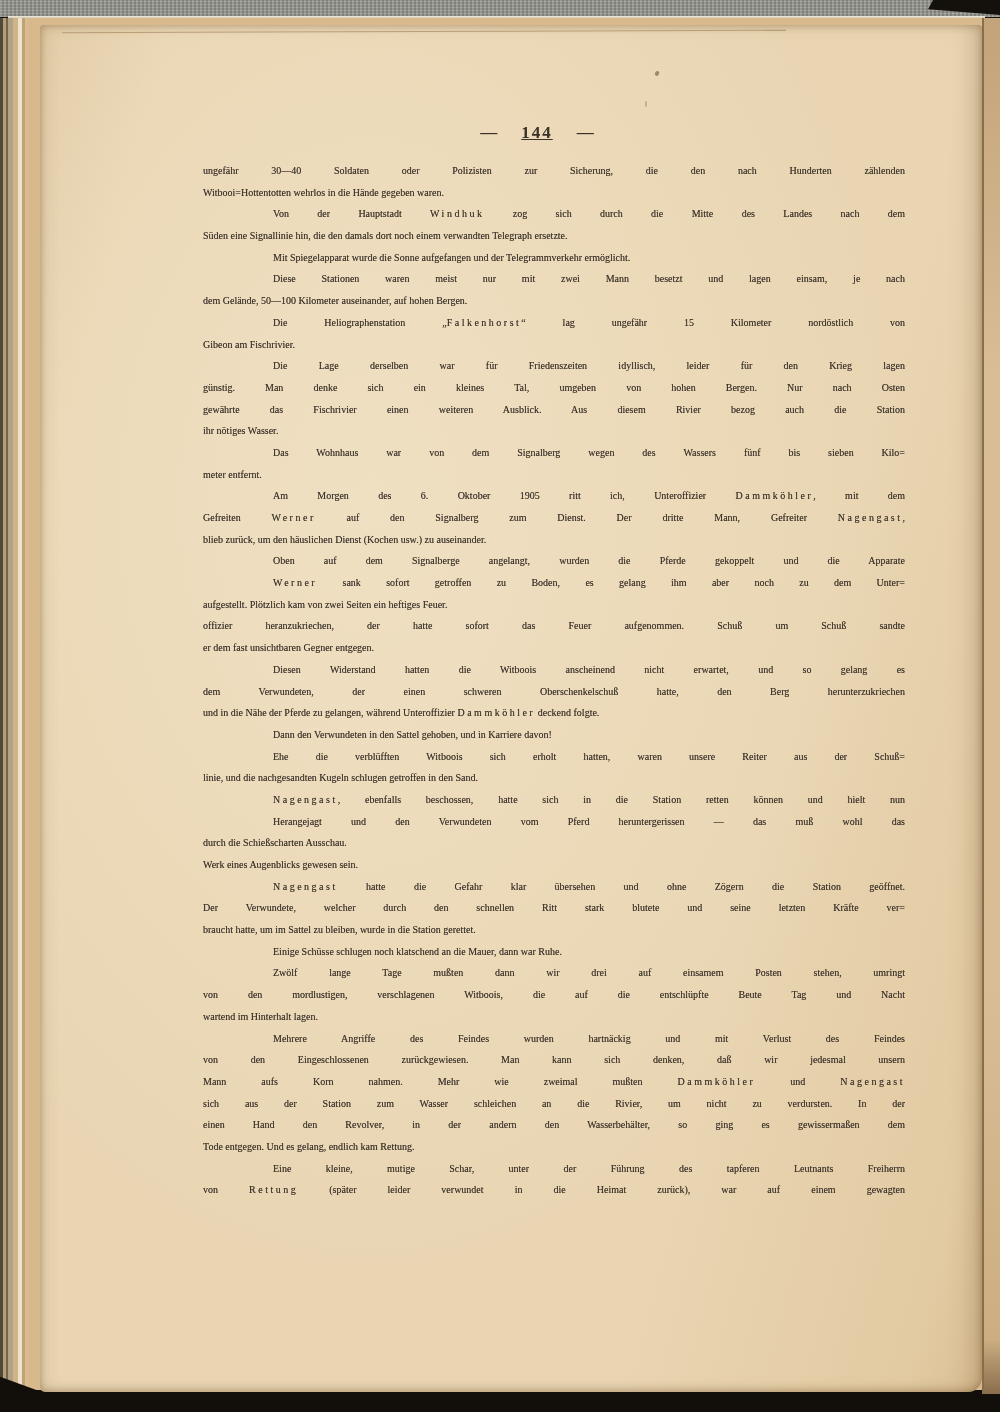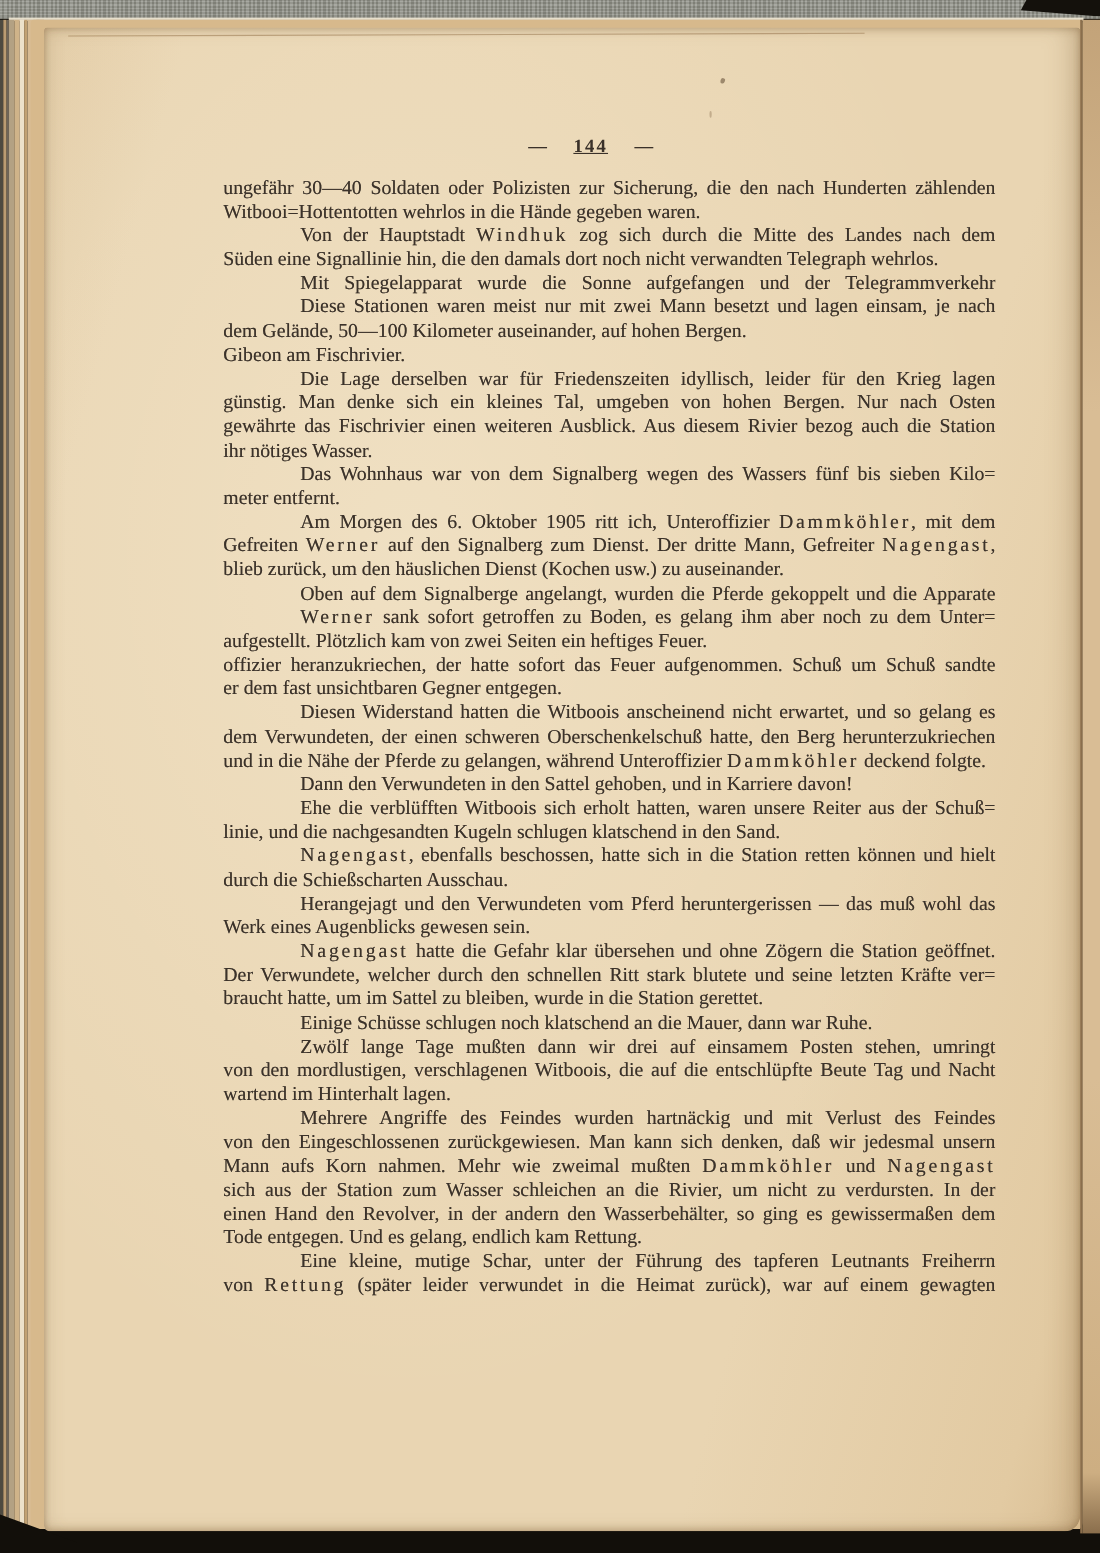--- a/index.html
+++ b/index.html
@@ -80,21 +80,21 @@
     display:flex;align-items:center;justify-content:center;gap:24px;
     transform:translateX(-17px);
     color:#3a3129;font-size:17px;font-weight:bold;
   }
   .page-header .dash{letter-spacing:0;}
   .page-header .num{letter-spacing:2px;text-decoration:underline;}
 
   
   .text-block{
     position:absolute;left:163px;top:135px;width:702px;
-    color:#3b322a;font-size:18px;
+    color:#3b322a;font-size:10px;
     text-shadow:0 0 .4px rgba(59,50,42,.6);
   }
   .line{
     height:21.7px;line-height:21.7px;
     overflow:hidden;
     text-align:justify;text-align-last:justify;
   }
   .line.endl{text-align-last:left;}
   .line.ind{text-indent:70px;}
   .gesperrt{letter-spacing:2.5px;}
@@ -150,48 +150,49 @@
     <div class="page-header">
       <span class="dash">—</span>
       <span class="num">144</span>
       <span class="dash">—</span>
     </div>
 
     <div class="text-block" id="text-block">
         <div class="line">ungefähr 30—40 Soldaten oder Polizisten zur Sicherung, die den nach Hunderten zählenden</div>
         <div class="line endl">Witbooi=Hottentotten wehrlos in die Hände gegeben waren.</div>
         <div class="line ind">Von der Hauptstadt <span class="gesperrt">Windhuk</span> zog sich durch die Mitte des Landes nach dem</div>
-        <div class="line endl">Süden eine Signallinie hin, die den damals dort noch nicht verwandten Telegraph wehrlos.</div>
+        <div class="line endl">Süden eine Signallinie hin, die den damals dort noch einem verwandten Telegraph ersetzte.</div>
         <div class="line ind endl">Mit Spiegelapparat wurde die Sonne aufgefangen und der Telegrammverkehr ermöglicht.</div>
         <div class="line ind">Diese Stationen waren meist nur mit zwei Mann besetzt und lagen einsam, je nach</div>
         <div class="line endl">dem Gelände, 50—100 Kilometer auseinander, auf hohen Bergen.</div>
+        <div class="line ind">Die Heliographenstation „<span class="gesperrt">Falkenhorst</span>“ lag ungefähr 15 Kilometer nordöstlich von</div>
         <div class="line endl">Gibeon am Fischrivier.</div>
         <div class="line ind">Die Lage derselben war für Friedenszeiten idyllisch, leider für den Krieg lagen</div>
         <div class="line">günstig.  Man denke sich ein kleines Tal, umgeben von hohen Bergen.  Nur nach Osten</div>
         <div class="line">gewährte das Fischrivier einen weiteren Ausblick.  Aus diesem Rivier bezog auch die Station</div>
         <div class="line endl">ihr nötiges Wasser.</div>
         <div class="line ind">Das Wohnhaus war von dem Signalberg wegen des Wassers fünf bis sieben Kilo=</div>
         <div class="line endl">meter entfernt.</div>
         <div class="line ind">Am Morgen des 6. Oktober 1905 ritt ich, Unteroffizier <span class="gesperrt">Dammköhler</span>, mit dem</div>
         <div class="line">Gefreiten <span class="gesperrt">Werner</span> auf den Signalberg zum Dienst.  Der dritte Mann, Gefreiter <span class="gesperrt">Nagengast</span>,</div>
         <div class="line endl">blieb zurück, um den häuslichen Dienst (Kochen usw.) zu auseinander.</div>
         <div class="line ind">Oben auf dem Signalberge angelangt, wurden die Pferde gekoppelt und die Apparate</div>
         <div class="line ind"><span class="gesperrt">Werner</span> sank sofort getroffen zu Boden, es gelang ihm aber noch zu dem Unter=</div>
         <div class="line endl">aufgestellt.  Plötzlich kam von zwei Seiten ein heftiges Feuer.</div>
         <div class="line">offizier heranzukriechen, der hatte sofort das Feuer aufgenommen.  Schuß um Schuß sandte</div>
         <div class="line endl">er dem fast unsichtbaren Gegner entgegen.</div>
         <div class="line ind">Diesen Widerstand hatten die Witboois anscheinend nicht erwartet, und so gelang es</div>
         <div class="line">dem Verwundeten, der einen schweren Oberschenkelschuß hatte, den Berg herunterzukriechen</div>
         <div class="line endl">und in die Nähe der Pferde zu gelangen, während Unteroffizier <span class="gesperrt">Dammköhler</span> deckend folgte.</div>
         <div class="line ind endl">Dann den Verwundeten in den Sattel gehoben, und in Karriere davon!</div>
         <div class="line ind">Ehe die verblüfften Witboois sich erholt hatten, waren unsere Reiter aus der Schuß=</div>
-        <div class="line endl">linie, und die nachgesandten Kugeln schlugen klatschend in den Sand.</div>
+        <div class="line endl">linie, und die nachgesandten Kugeln schlugen getroffen in den Sand.</div>
         <div class="line ind"><span class="gesperrt">Nagengast</span>, ebenfalls beschossen, hatte sich in die Station retten können und hielt nun</div>
+        <div class="line ind">Herangejagt und den Verwundeten vom Pferd heruntergerissen — das muß wohl das</div>
         <div class="line endl">durch die Schießscharten Ausschau.</div>
-        <div class="line ind">Herangejagt und den Verwundeten vom Pferd heruntergerissen — das muß wohl das</div>
         <div class="line endl">Werk eines Augenblicks gewesen sein.</div>
         <div class="line ind"><span class="gesperrt">Nagengast</span> hatte die Gefahr klar übersehen und ohne Zögern die Station geöffnet.</div>
         <div class="line">Der Verwundete, welcher durch den schnellen Ritt stark blutete und seine letzten Kräfte ver=</div>
         <div class="line endl">braucht hatte, um im Sattel zu bleiben, wurde in die Station gerettet.</div>
         <div class="line ind endl">Einige Schüsse schlugen noch klatschend an die Mauer, dann war Ruhe.</div>
         <div class="line ind">Zwölf lange Tage mußten dann wir drei auf einsamem Posten stehen, umringt</div>
         <div class="line">von den mordlustigen, verschlagenen Witboois, die auf die entschlüpfte Beute Tag und Nacht</div>
         <div class="line endl">wartend im Hinterhalt lagen.</div>
         <div class="line ind">Mehrere Angriffe des Feindes wurden hartnäckig und mit Verlust des Feindes</div>
         <div class="line">von den Eingeschlossenen zurückgewiesen.  Man kann sich denken, daß wir jedesmal unsern</div>

